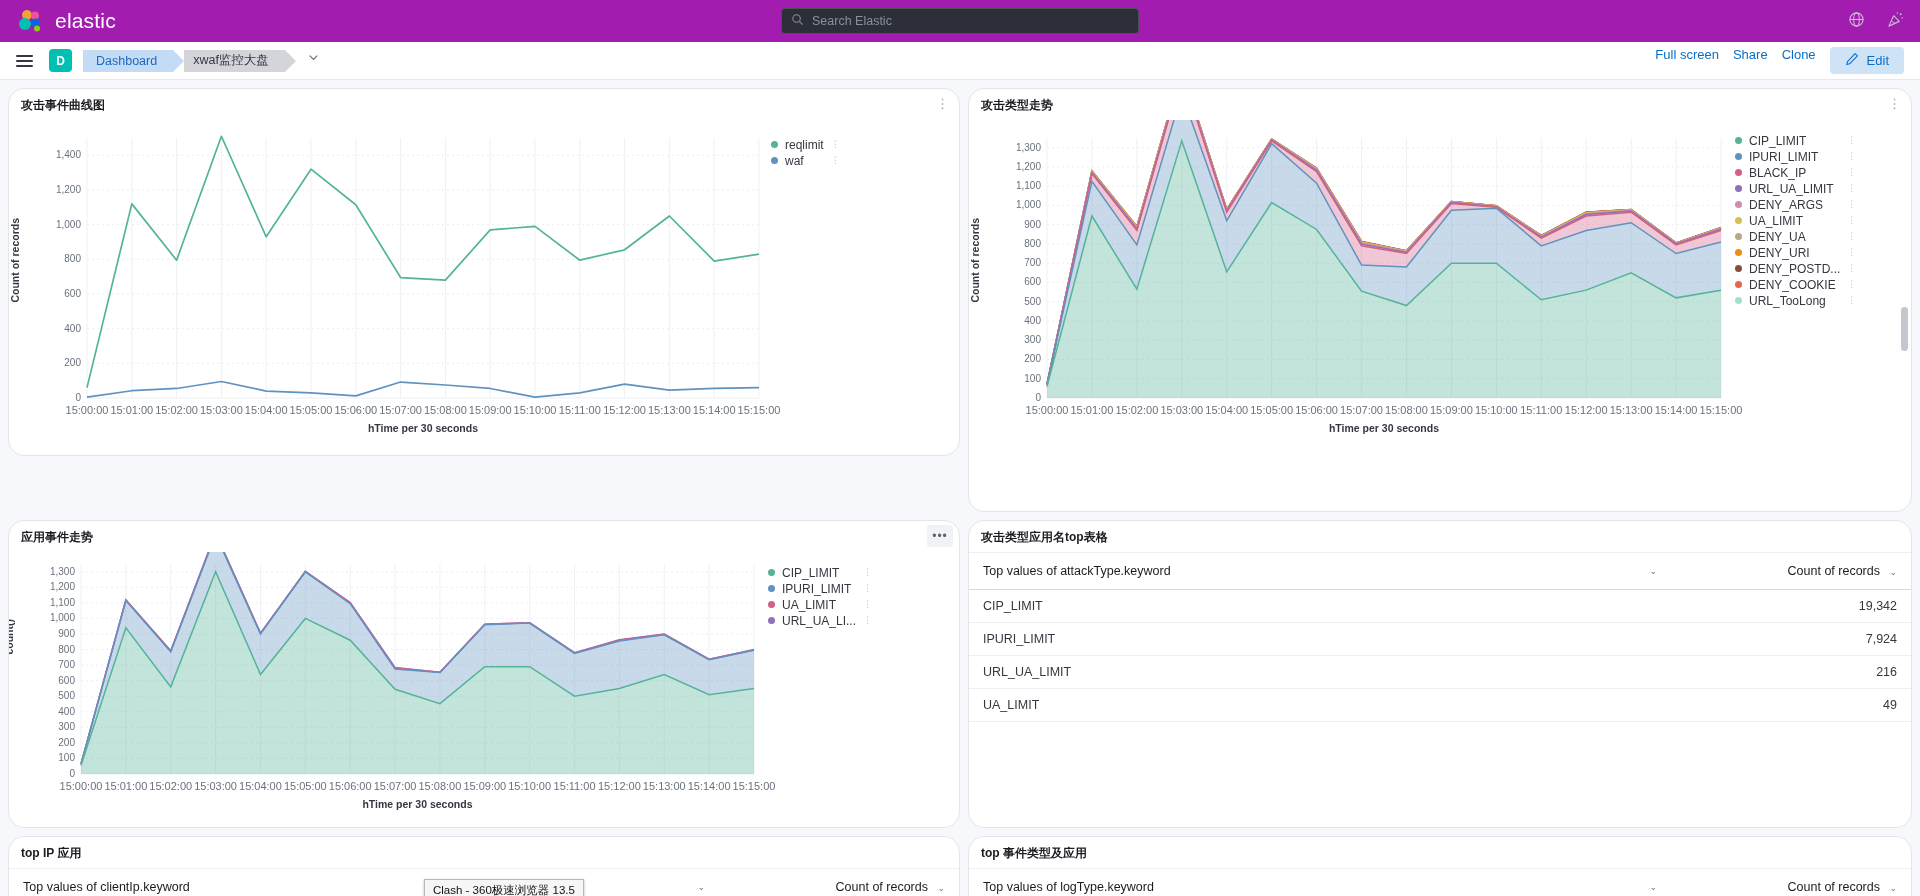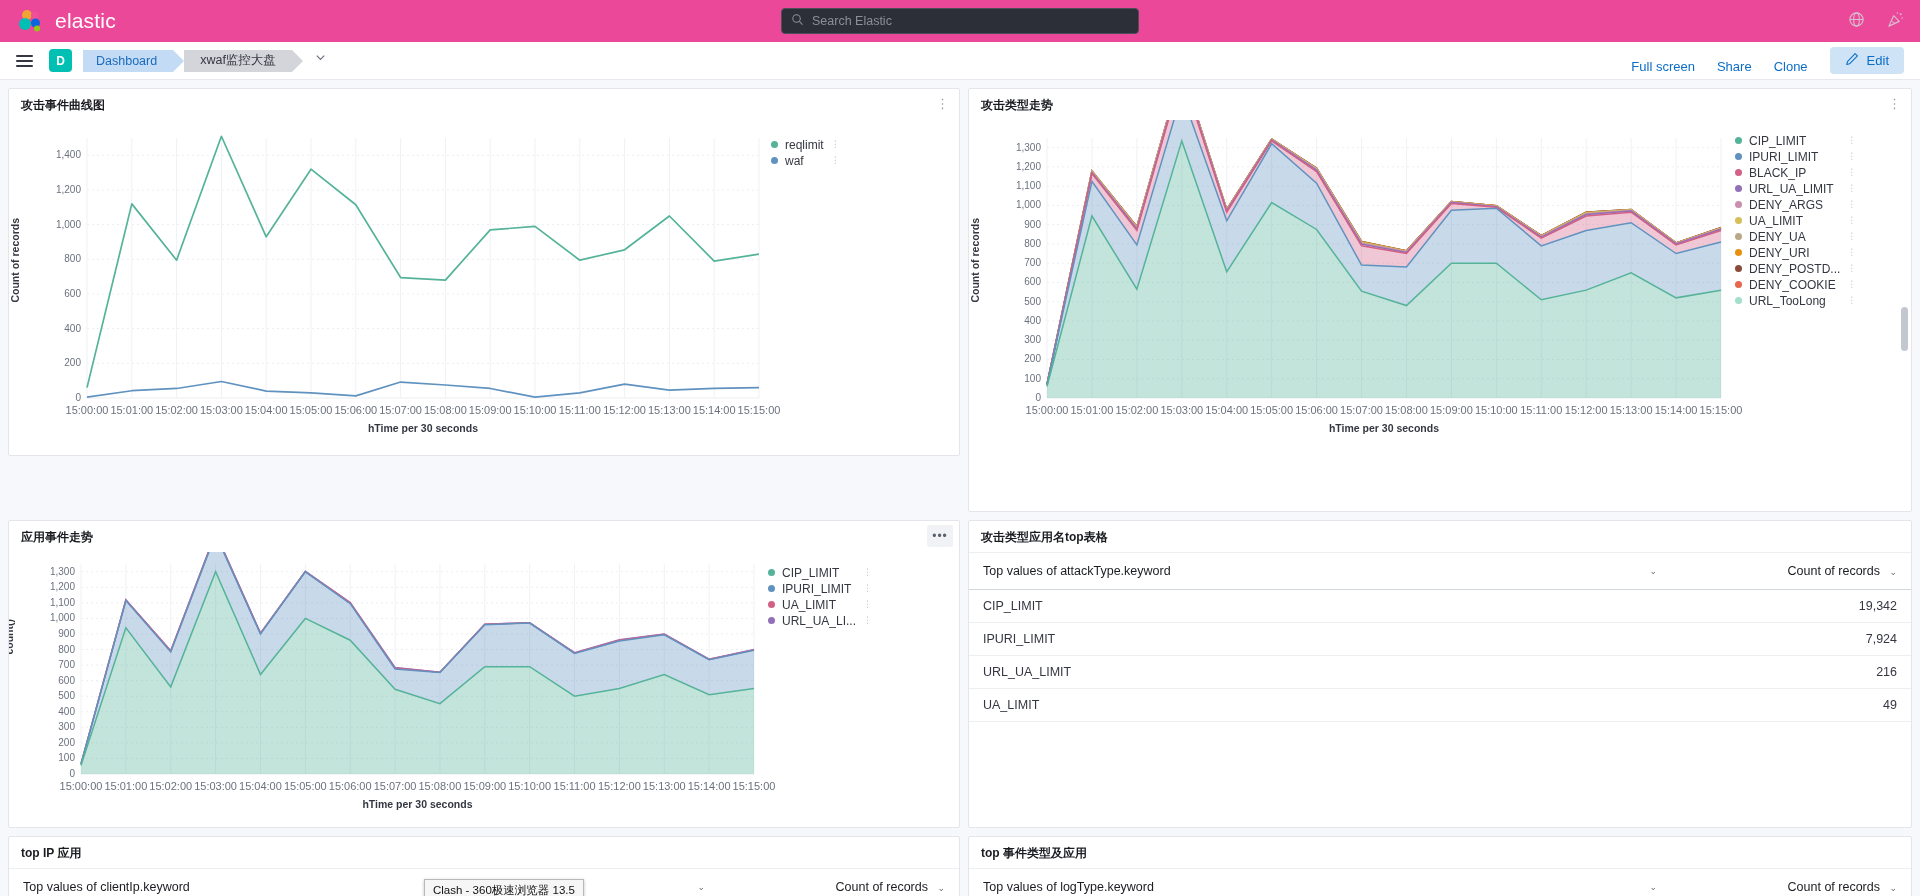--- a/index.html
+++ b/index.html
@@ -5,21 +5,21 @@
   * { box-sizing: border-box; margin: 0; padding: 0; }
   html, body {
     width: 1920px; height: 896px;
     background: #f7f8fc;
     font-family: "Liberation Sans", sans-serif;
     overflow: hidden;
   }
 
   
   .topbar {
-    height: 42px; background: #ec4899;
+    height: 42px; background: #a21caf;
     display: flex; align-items: center; position: relative;
   }
   .brand { display: flex; align-items: center; gap: 11px; padding-left: 18px; }
   .brand-mark { width: 26px; height: 26px; position: relative; }
   .brand-name { color: #ffffff; font-size: 21px; letter-spacing: .2px; }
   .global-search {
     position: absolute; left: 50%; transform: translateX(-50%);
     width: 358px; height: 26px; border: 1px solid #4b4f58; border-radius: 4px;
     background: #2c2f37; display: flex; align-items: center; gap: 8px; padding: 0 9px;
   }
@@ -45,39 +45,39 @@
   .crumb {
     height: 22px; display: flex; align-items: center; font-size: 12.5px;
     padding: 0 16px 0 13px; position: relative;
   }
   .crumb-1 { background: #c3dbf5; color: #1a6bbd; }
   .crumb-1::after {
     content: ""; position: absolute; right: -11px; top: 0;
     border-left: 11px solid #c3dbf5;
     border-top: 11px solid transparent; border-bottom: 11px solid transparent;
   }
-  .crumb-2 { background: #d3d5db; color: #343741; margin-left: 11px; padding-left: 16px; }
+  .crumb-2 { background: #d3d5db; color: #343741; margin-left: 11px; padding-left: 9px; }
   .crumb-2::after {
     content: ""; position: absolute; right: -11px; top: 0;
     border-left: 11px solid #d3d5db;
     border-top: 11px solid transparent; border-bottom: 11px solid transparent;
   }
   .crumb-chevron { margin-left: 22px; color: #6a717d; cursor: pointer; }
-  .nav-actions { position: absolute; right: 16px; display: flex; align-items: flex-end; gap: 22px; }
+  .nav-actions { position: absolute; right: 16px; display: flex; align-items: flex-start; gap: 14px; }
   .nav-link { color: #0b6dc7; font-size: 13px; cursor: pointer; }
   .edit-btn {
     background: #cfe3f6; color: #0b6dc7; font-size: 13px; border-radius: 4px;
     height: 27px; display: flex; align-items: center; gap: 8px; padding: 0 15px; cursor: pointer;
   }
 
   
   .board { padding: 8px; display: flex; flex-direction: column; gap: 8px; }
   .row { display: flex; gap: 8px; }
   .panel {
-    background: #fff; border: 1px solid #e3e5eb; border-radius: 2px;
+    background: #fff; border: 1px solid #e3e5eb; border-radius: 16px;
     position: relative; overflow: hidden;
   }
   .panel-title {
     font-size: 12px; font-weight: bold; color: #1a1c21;
     padding: 8px 12px 6px 12px;
   }
   .panel-menu {
     position: absolute; top: 7px; right: 9px; color: #98a2b3;
     letter-spacing: 1px; font-size: 13px; cursor: pointer;
   }

